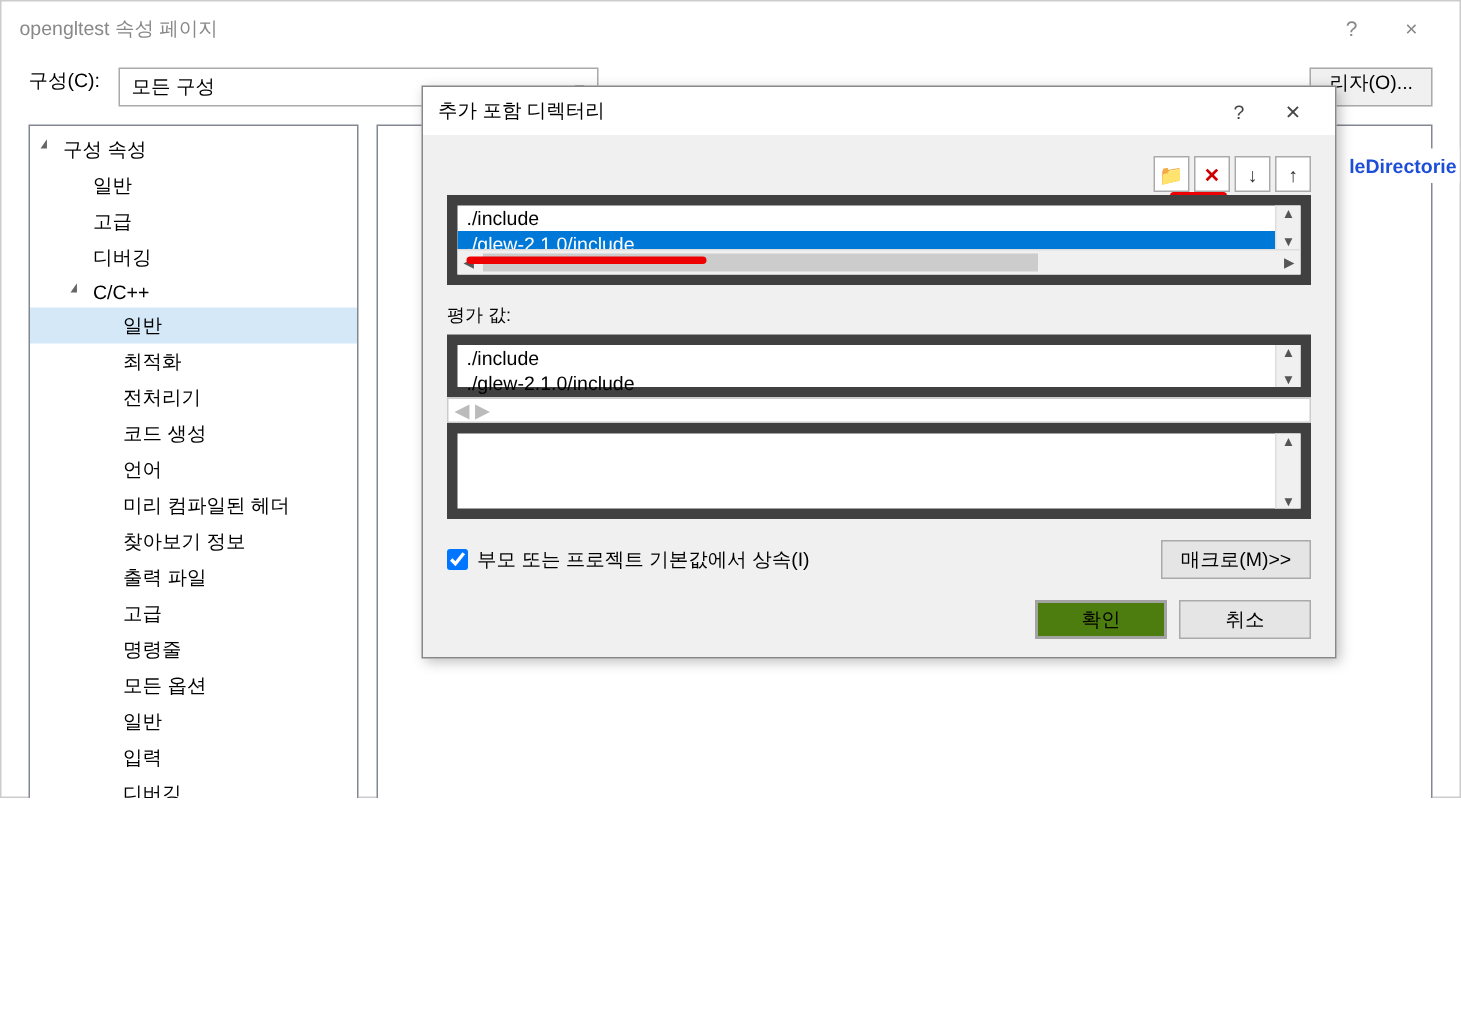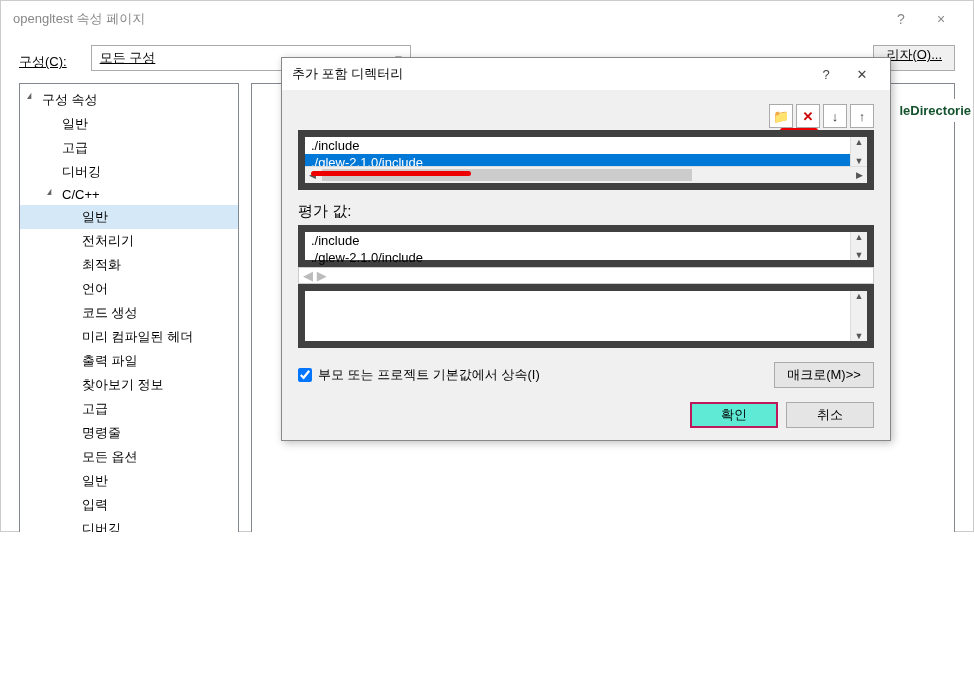--- a/index.html
+++ b/index.html
@@ -5,21 +5,21 @@
     * { box-sizing: border-box; margin: 0; padding: 0; }
     body { font-family: "Segoe UI", Tahoma, sans-serif; font-size: 12px; background: #fff; color: #000; }
     
     
     .main-window { width: 974px; height: 532px; position: relative; border: 1px solid #ccc; background: #fff; }
     .main-titlebar { height: 36px; display: flex; align-items: center; padding: 0 12px; color: #888; font-size: 13px; }
     .main-titlebar .title { flex: 1; }
     .main-titlebar .btn { width: 40px; height: 36px; display: flex; align-items: center; justify-content: center; color: #888; font-size: 14px; }
     
     
-    .config-row { display: flex; align-items: flex-end; padding: 8px 18px 12px 18px; gap: 20px; text-decoration: underline; }
+    .config-row { display: flex; align-items: flex-start; padding: 8px 18px 12px 18px; gap: 8px; }
     .config-label { font-size: 13px; margin-right: 4px; }
     .config-dropdown { flex: 0 0 320px; height: 26px; border: 1px solid #aaa; background: #fff; display: flex; align-items: center; padding: 0 8px; font-size: 13px; position: relative; }
     .config-dropdown::after { content: "▾"; position: absolute; right: 8px; color: #666; }
     .config-btn { height: 26px; padding: 0 12px; border: 1px solid #aaa; background: #f0f0f0; font-size: 13px; }
     .spacer { flex: 1; }
     
     
     .main-body { display: flex; padding: 0 18px; gap: 12px; height: 530px; }
     
     
@@ -58,33 +58,33 @@
     
     
     .listbox { border: 7px solid #404040; background: #fff; font-size: 13px; position: relative; }
     .listbox .row { padding: 1px 6px; white-space: nowrap; }
     .listbox .row.sel { background: #0078d7; color: #fff; }
     .listbox .vscroll { position: absolute; right: 0; top: 0; bottom: 0; width: 17px; background: #f0f0f0; display: flex; flex-direction: column; justify-content: space-between; align-items: center; font-size: 9px; color: #555; border-left: 1px solid #ddd; }
     .listbox .hscroll { height: 17px; background: #f0f0f0; display: flex; justify-content: space-between; align-items: center; font-size: 9px; color: #555; border-top: 1px solid #ddd; position: relative; }
     .listbox .hscroll .thumb { position: absolute; left: 17px; width: 370px; top: 2px; bottom: 2px; background: #ccc; }
     .hscroll-lone { border: 1px solid #ccc; border-top: none; }
     
-    .section-label { font-size: 15px; margin: 12px 0 4px 0; }
+    .section-label { font-size: 12px; margin: 12px 0 4px 0; }
     
     .checkbox-row { display: flex; align-items: center; gap: 6px; font-size: 13px; margin-top: 14px; }
     .checkbox-row input { width: 14px; height: 14px; }
     
     .dialog-btns { display: flex; justify-content: flex-end; gap: 8px; margin-top: 14px; }
     .dlg-btn { width: 88px; height: 26px; border: 1px solid #aaa; background: #e5e5e5; font-size: 13px; display: flex; align-items: center; justify-content: center; }
-    .dlg-btn.primary { border: 2px solid #be185d; background: #5eead4; }
+    .dlg-btn.primary { border: 2px solid #a3a3a3; background: #4d7c0f; }
     .dlg-btn.wide { width: 100px; }
     
     .macro-row { display: flex; align-items: center; justify-content: space-between; }
 
-    .partial-right { position: absolute; right: 0; top: 98px; font-size: 13px; font-weight: bold; color: #14532d; background: #fff; padding: 4px 2px; pointer-events: none; }
+    .partial-right { position: absolute; right: 0; top: 98px; font-size: 13px; font-weight: bold; color: #1d4ed8; background: #fff; padding: 4px 2px; pointer-events: none; }
   </style>
 </head>
 <body>
 
 <div class="main-window">
   <div class="main-titlebar">
     <span class="title">opengltest 속성 페이지</span>
     <span class="btn">?</span>
     <span class="btn">×</span>
   </div>
@@ -99,27 +99,27 @@
   </div>
 
   <div class="main-body">
     <div class="tree-panel" id="tree-panel">
         <div class="tree-item has-arrow">구성 속성</div>
         <div class="tree-item indent1">일반</div>
         <div class="tree-item indent1">고급</div>
         <div class="tree-item indent1">디버깅</div>
         <div class="tree-item indent1 has-arrow">C/C++</div>
         <div class="tree-item indent2 selected">일반</div>
+        <div class="tree-item indent2">최적화</div>
         <div class="tree-item indent2">전처리기</div>
-        <div class="tree-item indent2">최적화</div>
+        <div class="tree-item indent2">코드 생성</div>
         <div class="tree-item indent2">언어</div>
-        <div class="tree-item indent2">코드 생성</div>
         <div class="tree-item indent2">미리 컴파일된 헤더</div>
+        <div class="tree-item indent2">찾아보기 정보</div>
         <div class="tree-item indent2">출력 파일</div>
-        <div class="tree-item indent2">찾아보기 정보</div>
         <div class="tree-item indent2">고급</div>
         <div class="tree-item indent2">명령줄</div>
         <div class="tree-item indent2">모든 옵션</div>
         <div class="tree-item indent2">일반</div>
         <div class="tree-item indent2">입력</div>
         <div class="tree-item indent2">디버깅</div>
       </div>
     <div class="prop-panel">
       <div class="prop-box"></div>
     </div>

